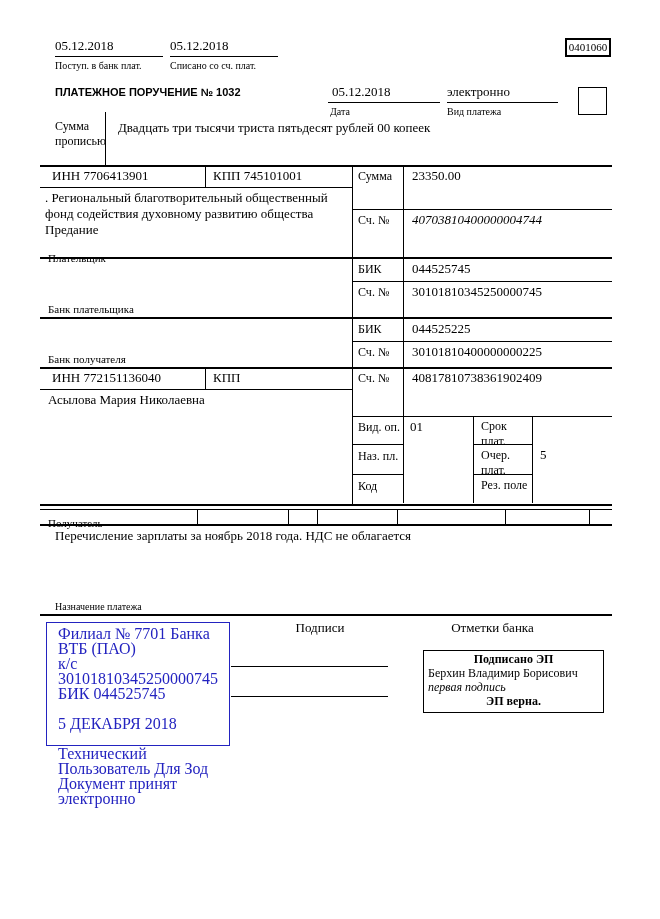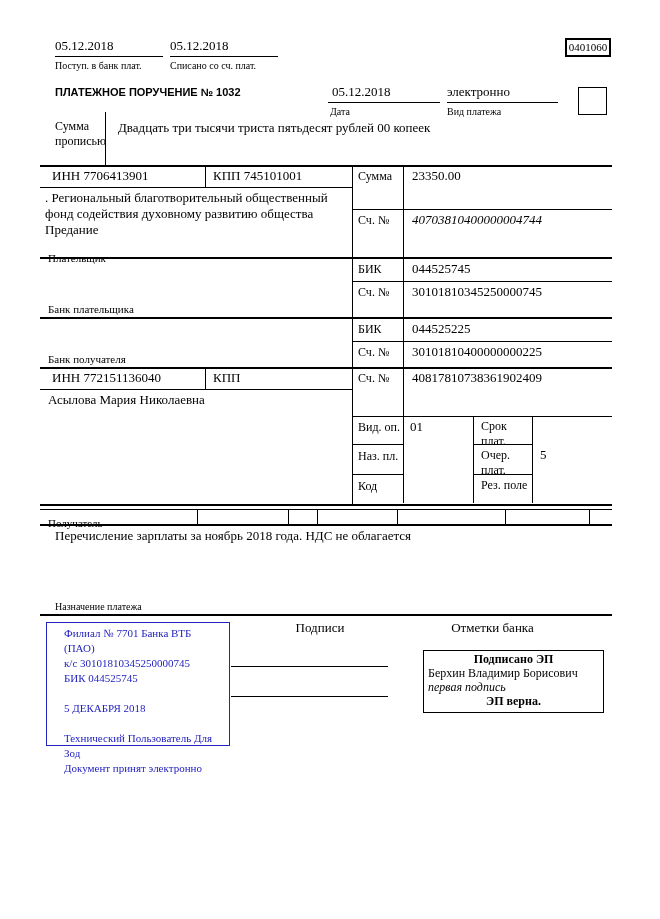--- a/index.html
+++ b/index.html
@@ -9,22 +9,22 @@
   .hline{position:absolute;height:1px;background:#000;}
   .hline.thick{height:2px;}
   .vline{position:absolute;width:1px;background:#000;}
   .t13{font-size:13px;line-height:16px;}
   .t12{font-size:12px;line-height:15px;}
   .t11{font-size:11px;line-height:13px;}
   .t10{font-size:10px;line-height:12px;}
   .title{font-family:Liberation Sans, sans-serif;font-weight:bold;font-size:11px;}
   .codebox{border:2px solid #000;text-align:center;font-size:11px;line-height:15px;box-sizing:border-box;}
   .checkbox{border:1px solid #000;box-sizing:border-box;background:#fff;}
-  .bluebox{border:1px solid #2323c0;color:#2323c0;font-size:11px;line-height:15px;
-           padding:3px 17px;box-sizing:border-box;}
+  .bluebox{border:1px solid #2323c0;color:#2323c0;font-size:16px;line-height:15px;
+           padding:3px 11px;box-sizing:border-box;}
   .stampbox{border:1px solid #000;font-size:12px;line-height:14px;padding:1px 4px;box-sizing:border-box;}
   .bold{font-weight:bold;}
   .italic{font-style:italic;}
   .center{text-align:center;}
 </style>
 </head>
 <body>
 
 <div class="page">
 

